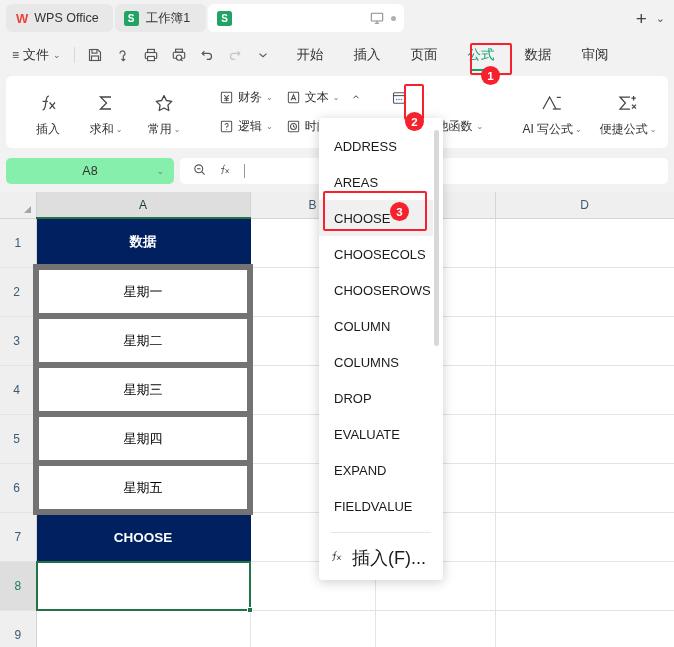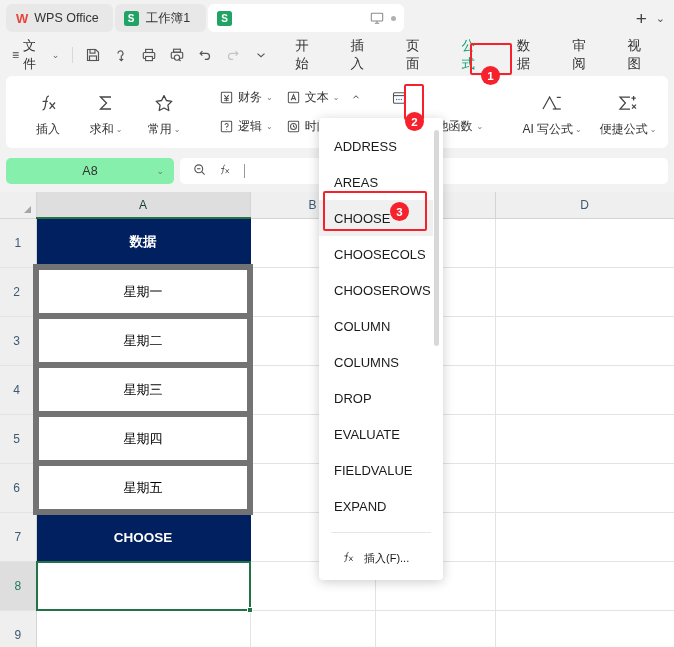--- a/index.html
+++ b/index.html
@@ -169,22 +169,22 @@
     z-index: 40; overflow: hidden;
   }
   .dd-list { padding: 10px 10px 0 0; }
   .dd-item {
     height: 36px; display: flex; align-items: center; padding-left: 15px;
     font-size: 13px; color: #1a1a1a; white-space: nowrap;
   }
   .dd-item.hl { background: #f0f0f0; }
   .dd-sep { height: 1px; background: #e6e6e6; margin: 8px 12px; }
   .dd-footer {
-    height: 34px; display: flex; align-items: center; gap: 8px; padding-left: 21px;
-    font-size: 11px; color: #1a1a1a;
+    height: 34px; display: flex; align-items: center; gap: 8px; padding-left: 9px;
+    font-size: 18px; color: #1a1a1a;
   }
   .dd-scroll {
     position: absolute; right: 4px; top: 12px; width: 5px; height: 216px;
     background: #d8d8d8; border-radius: 3px;
   }
 </style>
 </head>
 <body>
 
 <div class="titlebar">
@@ -271,21 +271,20 @@
     </div>
   </div>
 
   <div class="ribbon-tabs">
     <div class="rtab">开始</div>
     <div class="rtab">插入</div>
     <div class="rtab">页面</div>
     <div class="rtab active">公式</div>
     <div class="rtab">数据</div>
     <div class="rtab">审阅</div>
-    <div class="rtab">视图</div>
   </div>
 </div>
 
 <div class="ribbon">
 
   <div class="grp-big">
     <div class="big-btn">
       <span class="big-ico">
         <svg width="24" height="24" viewBox="0 0 24 24" fill="none" stroke="#444" stroke-width="1.2">
           <path d="M6.5 19c2.2 0 2.4-1.6 2.8-4.2l1-6.3C10.6 6.4 11.2 5 13 5"></path>
@@ -563,22 +562,22 @@
   <div class="dd-list">
     <div class="dd-item">ADDRESS</div>
     <div class="dd-item">AREAS</div>
     <div class="dd-item hl">CHOOSE</div>
     <div class="dd-item">CHOOSECOLS</div>
     <div class="dd-item">CHOOSEROWS</div>
     <div class="dd-item">COLUMN</div>
     <div class="dd-item">COLUMNS</div>
     <div class="dd-item">DROP</div>
     <div class="dd-item">EVALUATE</div>
+    <div class="dd-item">EXPAND</div>
     <div class="dd-item">FIELDVALUE</div>
-    <div class="dd-item">EXPAND</div>
   </div>
   <div class="dd-sep"></div>
   <div class="dd-footer">
     <span>
       <svg width="16" height="16" viewBox="0 0 24 24" fill="none" stroke="#333" stroke-width="1.3">
         <path d="M6.5 19c2.2 0 2.4-1.6 2.8-4.2l1-6.3C10.6 6.4 11.2 5 13 5"></path>
           <path d="M6.6 10.4h5.2"></path>
         <path d="M13.6 11.5 19 17.8M19 11.5 13.6 17.8"></path>
       </svg>
     </span>

